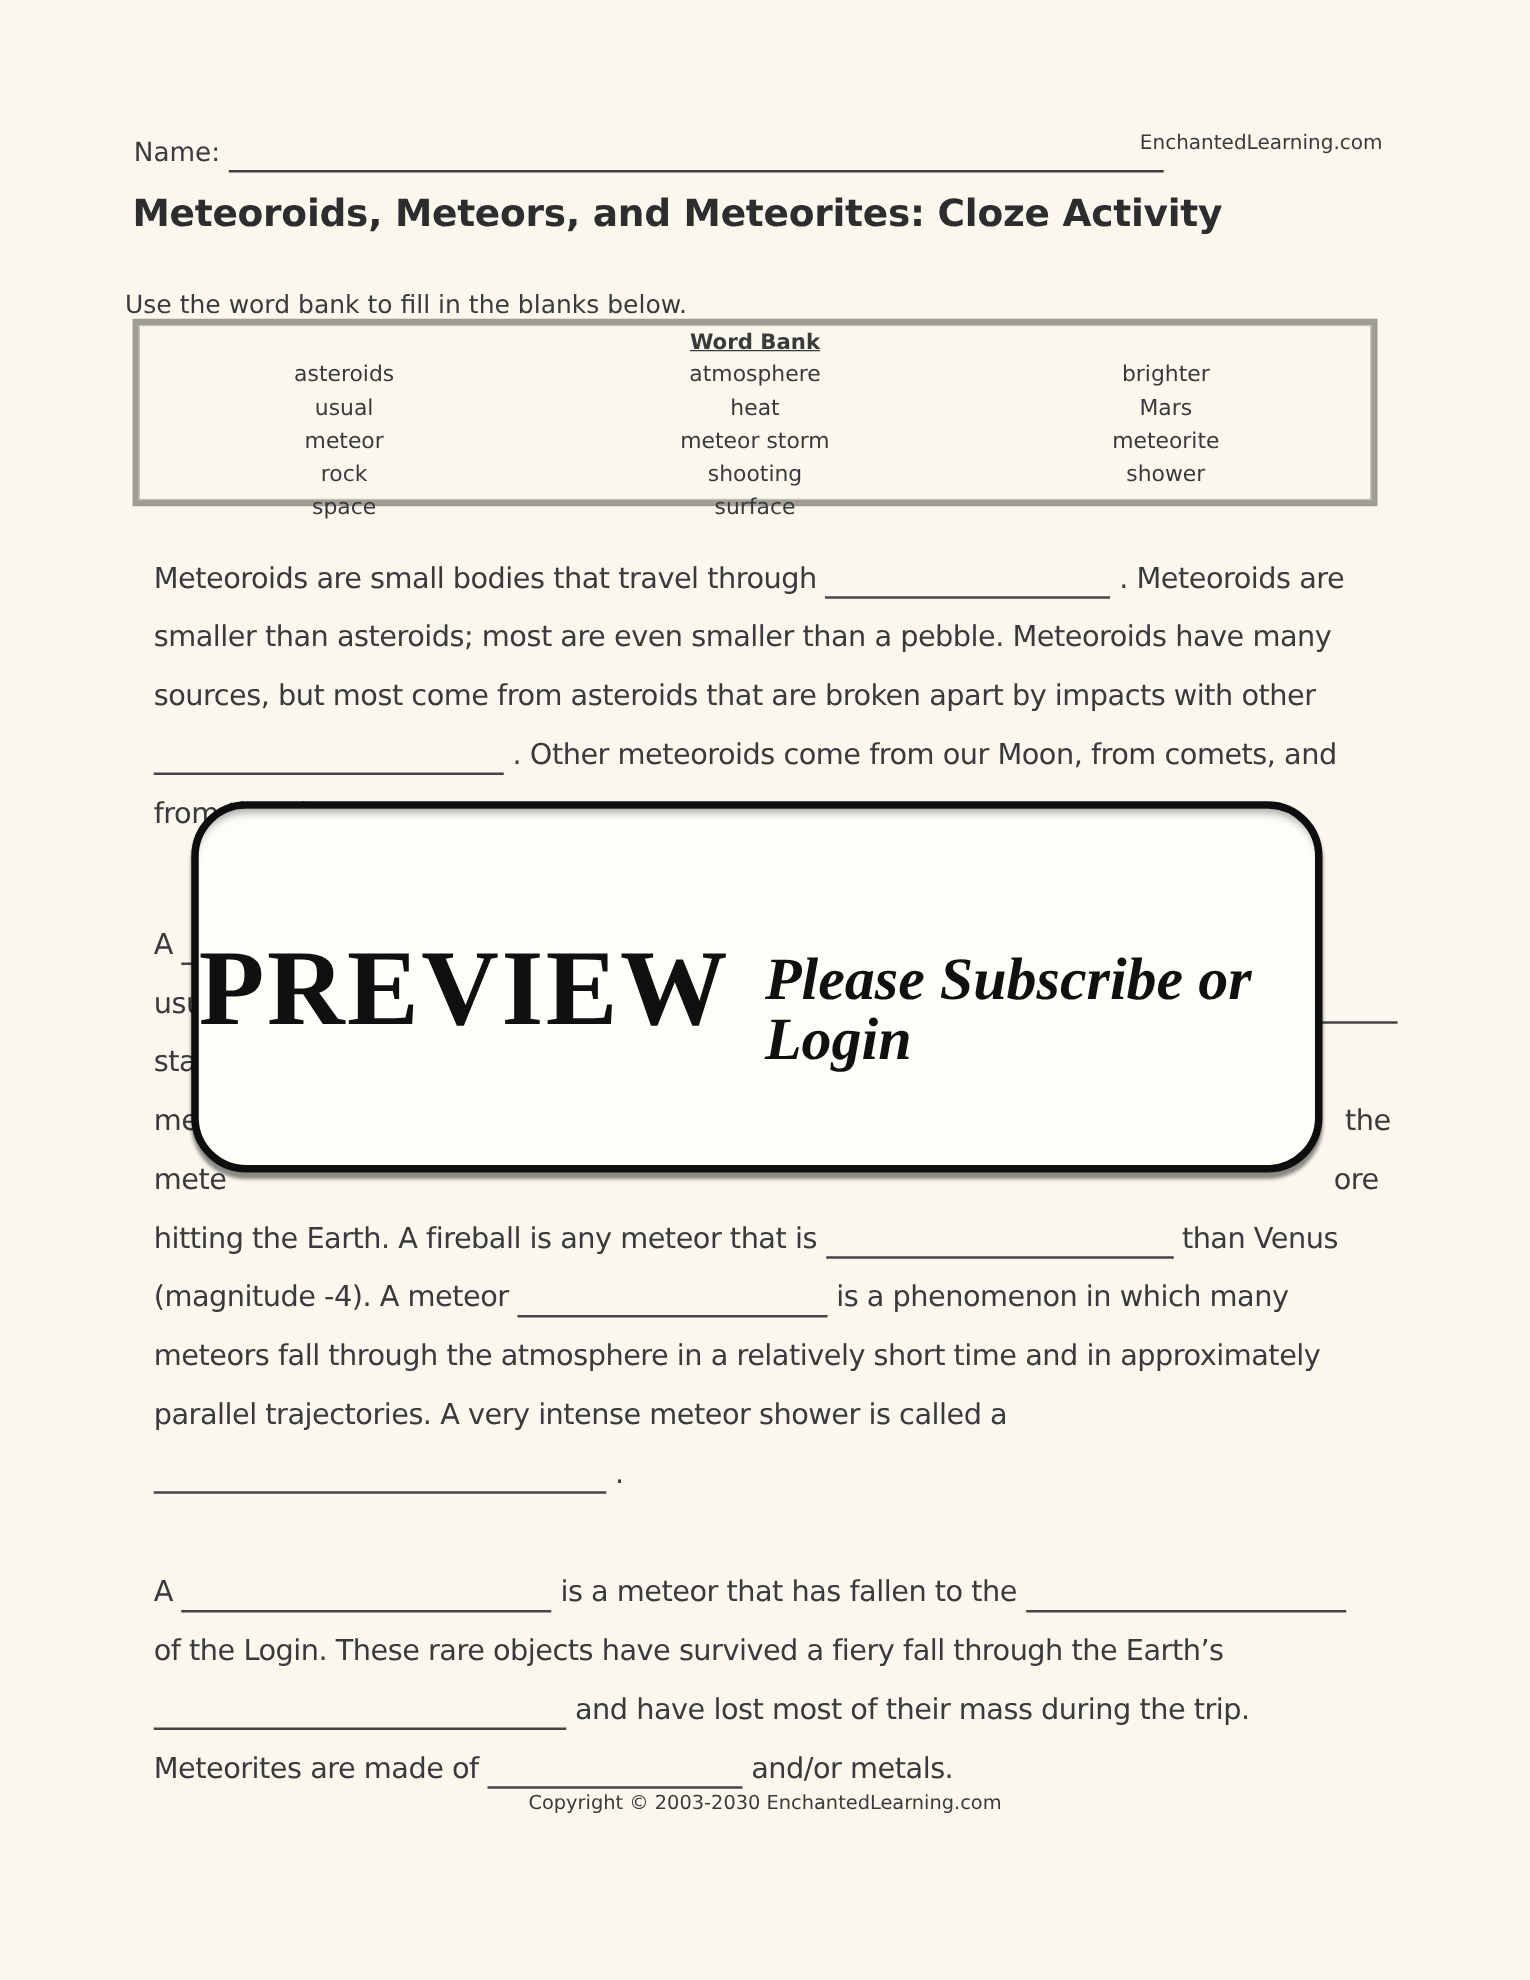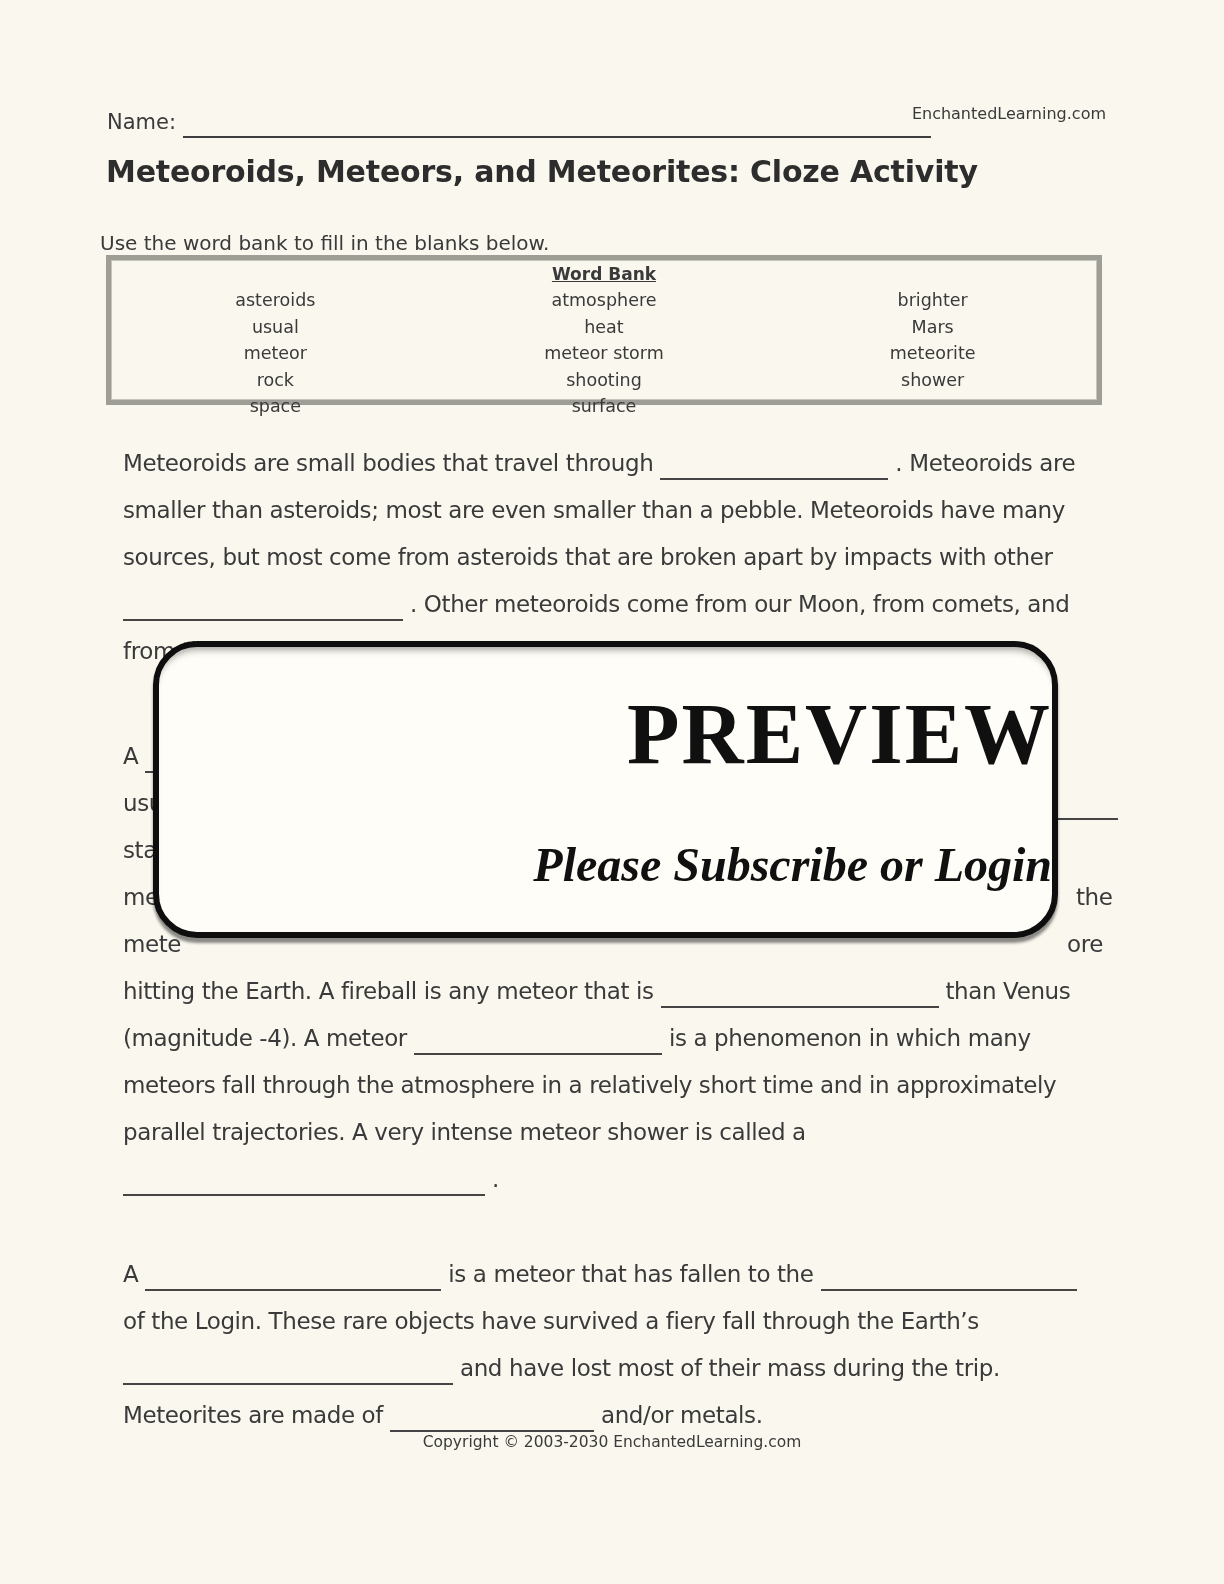--- a/index.html
+++ b/index.html
@@ -51,21 +51,21 @@
   .blank.flush{margin-left:0;}
   .frag-r{position:absolute;top:0;}
   
   .footer{position:absolute;left:0;top:1433px;width:100%;text-align:center;font-size:15.5px;}
   
   .preview{
     position:absolute;left:153px;top:641px;width:905px;height:297px;z-index:30;
     background:var(--preview-background);
     border:6px solid var(--preview-border);border-radius:44px;
     box-shadow:0 5px 3px rgba(0,0,0,0.45), inset 0 8px 7px -5px rgba(0,0,0,0.35);
-    display:flex;flex-direction:column;align-items:flex-end;justify-content:center;gap:28px;
+    display:flex;flex-direction:row;align-items:center;justify-content:center;gap:28px;
   }
   .pv-title{
     font-family:"Liberation Serif",serif;font-size:86px;font-weight:700;
     letter-spacing:2px;color:#101010;line-height:1;
   }
   .pv-sub{
     font-family:"Liberation Serif",serif;font-size:48px;font-style:italic;font-weight:600;
     color:#101010;line-height:1;margin-top:36px;
   }
 </style>

